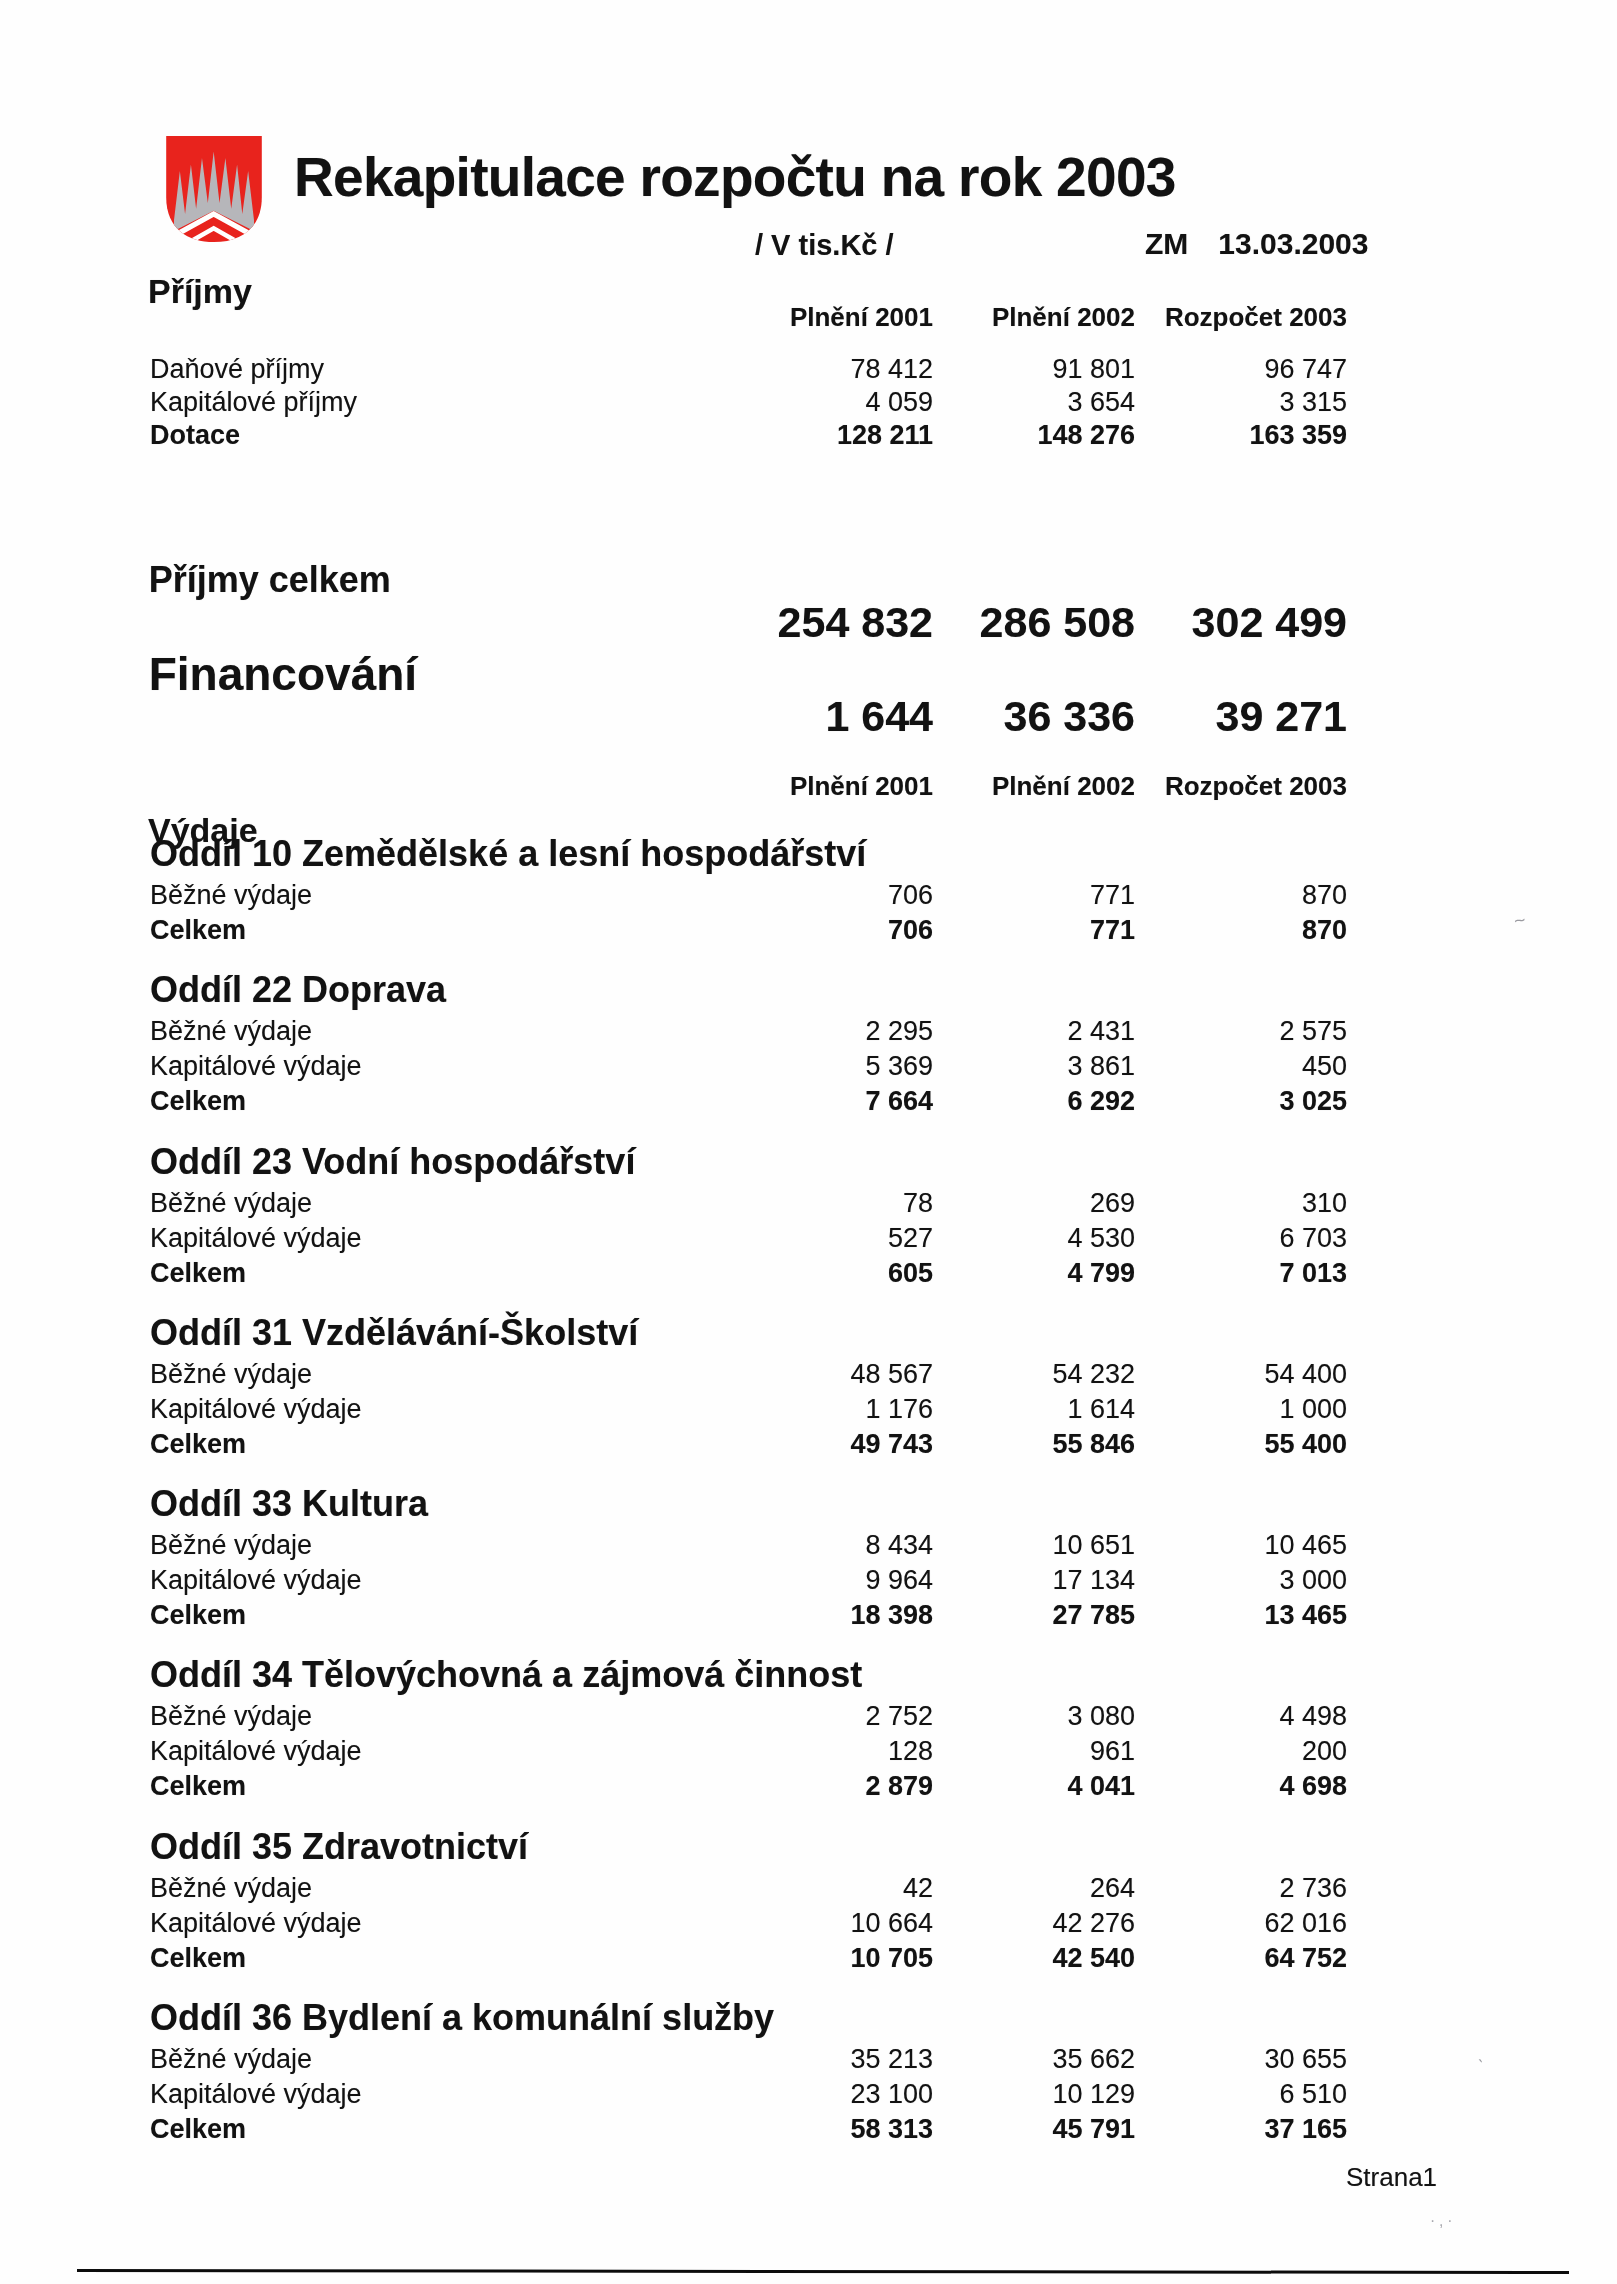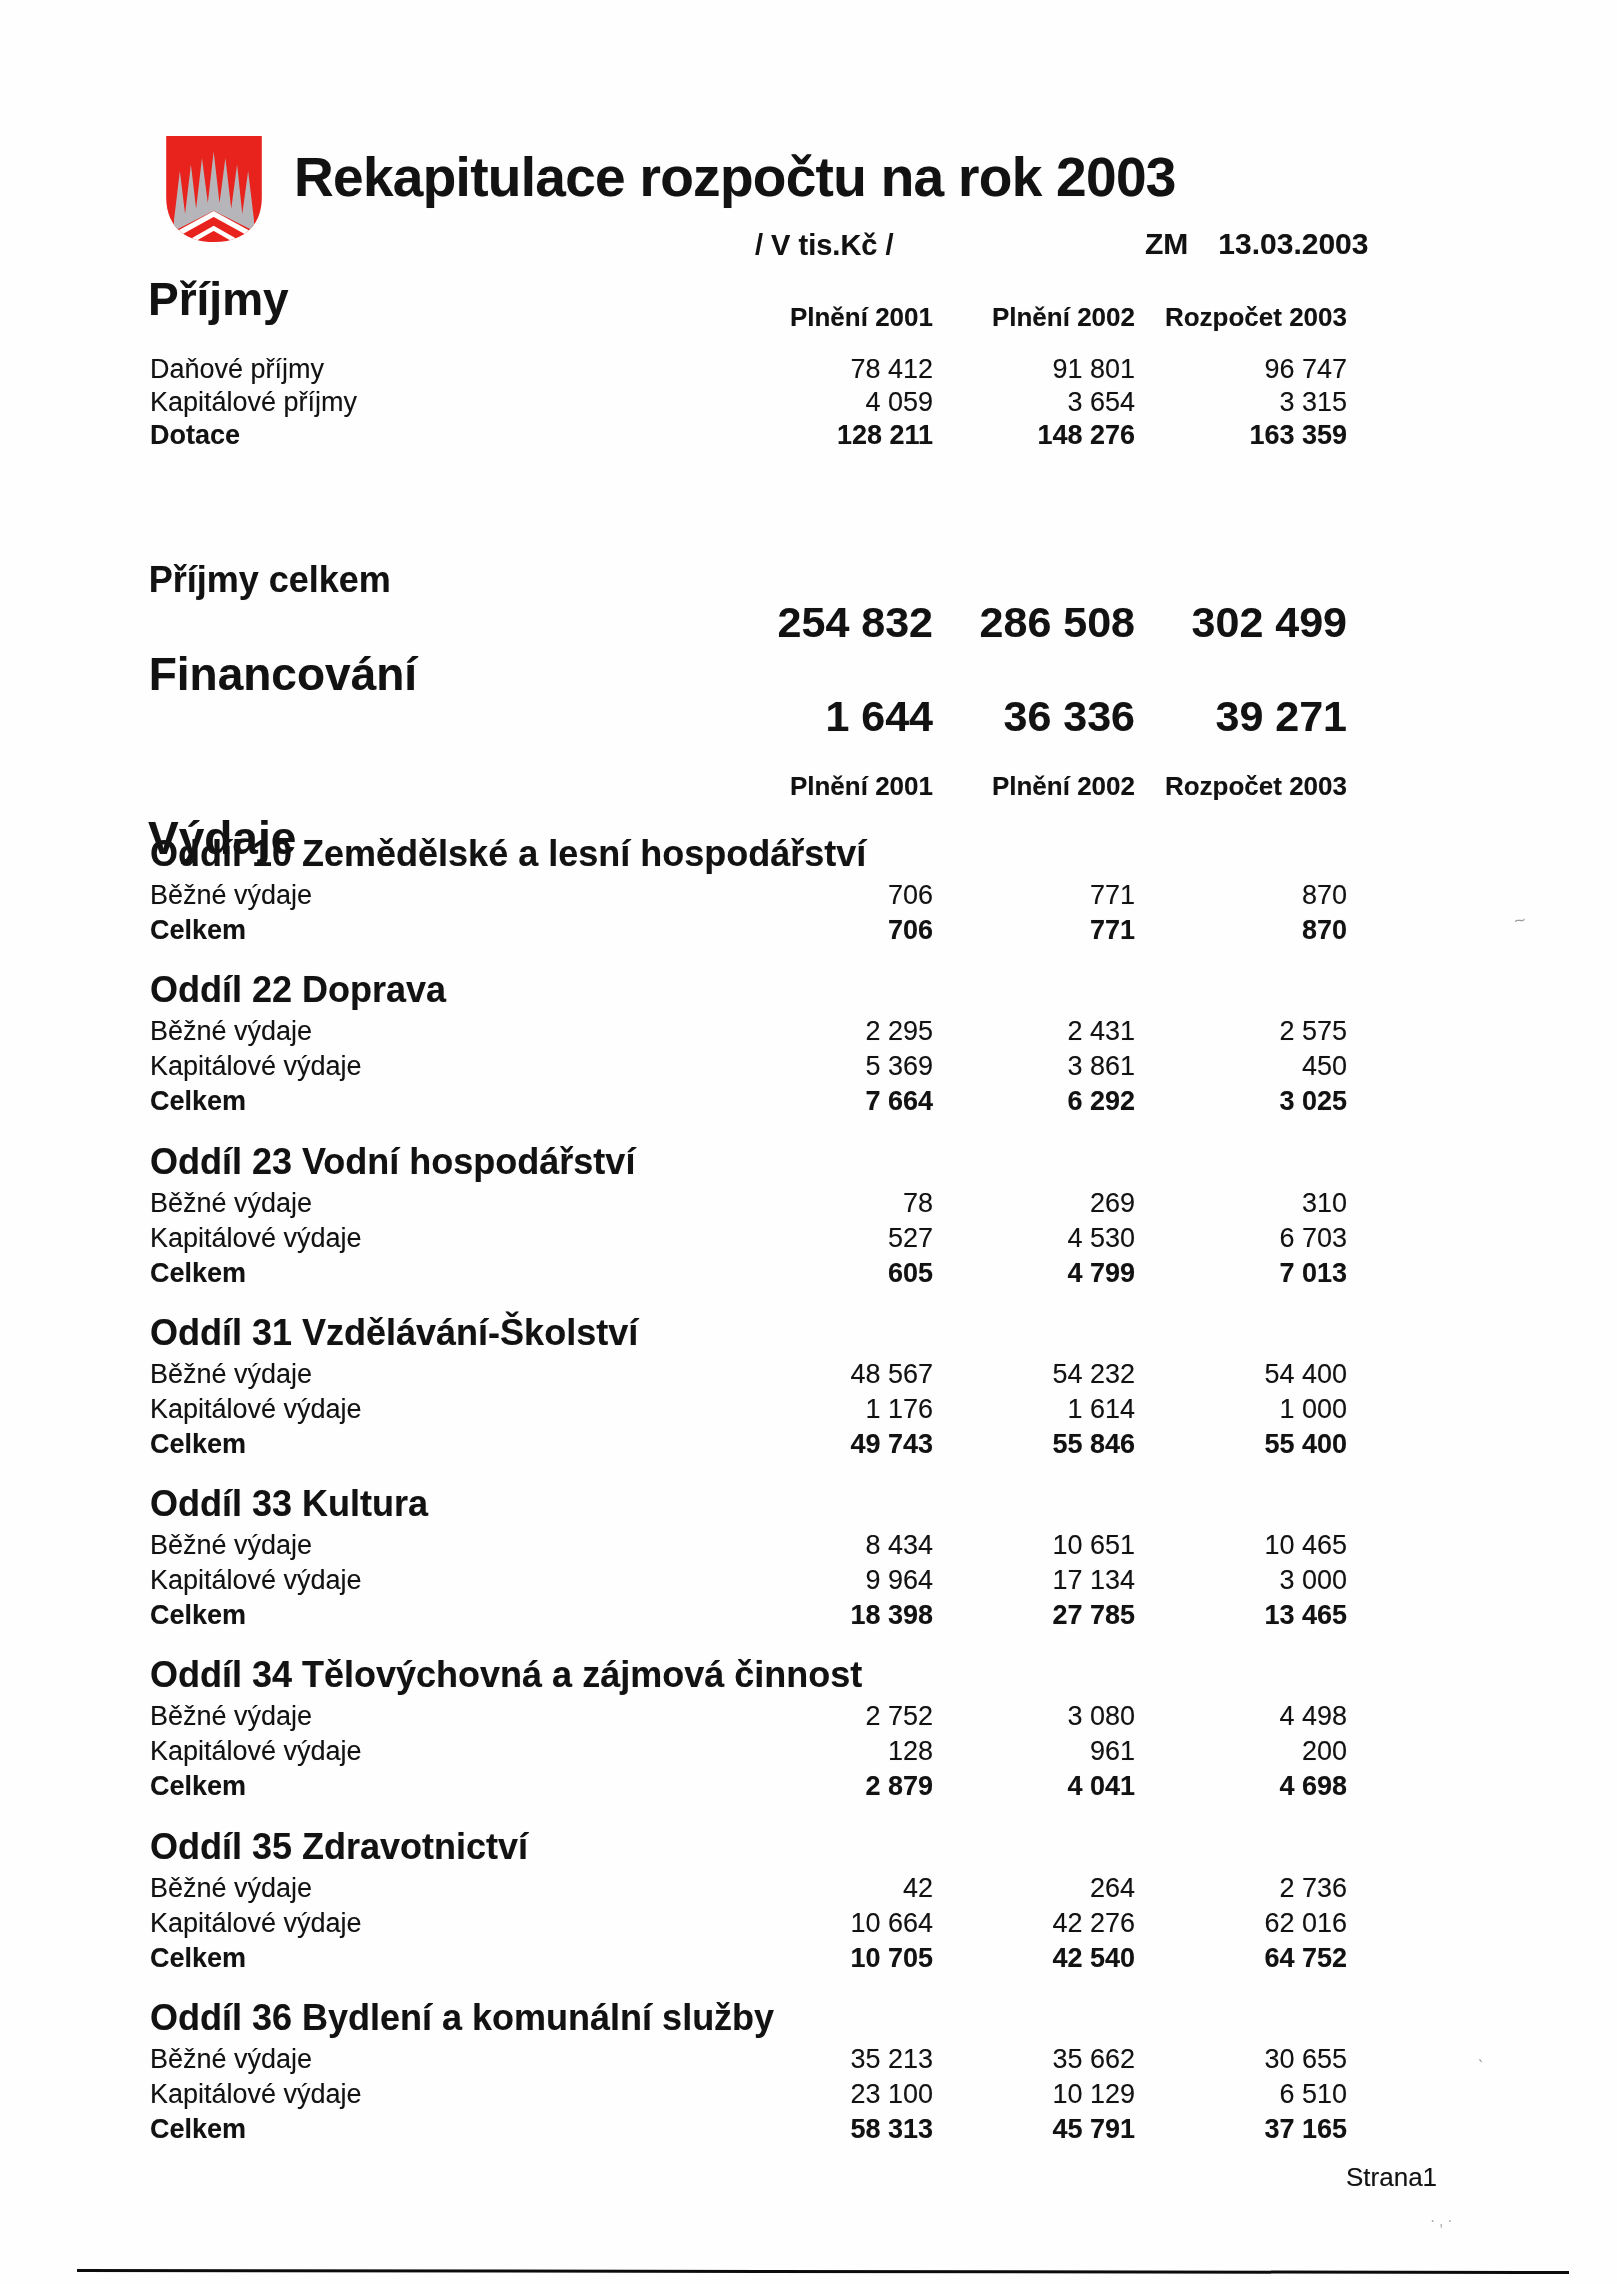--- a/index.html
+++ b/index.html
@@ -14,21 +14,21 @@
     text-shadow:0 0 0.7px rgba(30,30,30,.35);
     padding-left:16px;
   }
   
   .logo{position:absolute;left:161px;top:132px;width:106px;height:114px;}
   .doc-title{position:absolute;left:294px;top:145px;font-size:55px;font-weight:bold;letter-spacing:-0.7px;white-space:nowrap;}
   .unit-note{position:absolute;left:755px;top:229px;font-size:29px;font-weight:bold;white-space:nowrap;}
   .zm-line{position:absolute;left:1145px;top:227px;font-size:30px;font-weight:bold;white-space:nowrap;}
   .zm-line .date{margin-left:30px;}
   
-  .h-big{position:absolute;left:148px;font-size:46px;font-weight:bold;white-space:nowrap;}
+  .h-big{position:absolute;left:148px;font-size:34px;font-weight:bold;white-space:nowrap;}
   
   .rowband{position:absolute;left:150px;width:1197px;}
   .trow{position:relative;height:33px;font-size:27px;line-height:30px;white-space:nowrap;}
   .trow .lbl{position:absolute;left:0;}
   .num{position:absolute;text-align:right;}
   .nc1{right:414px;} .nc2{right:212px;} .nc3{right:0;}
   .bold{font-weight:bold;}
   
   .colheads{position:absolute;left:150px;width:1197px;height:31px;font-size:26px;font-weight:bold;white-space:nowrap;}
   

